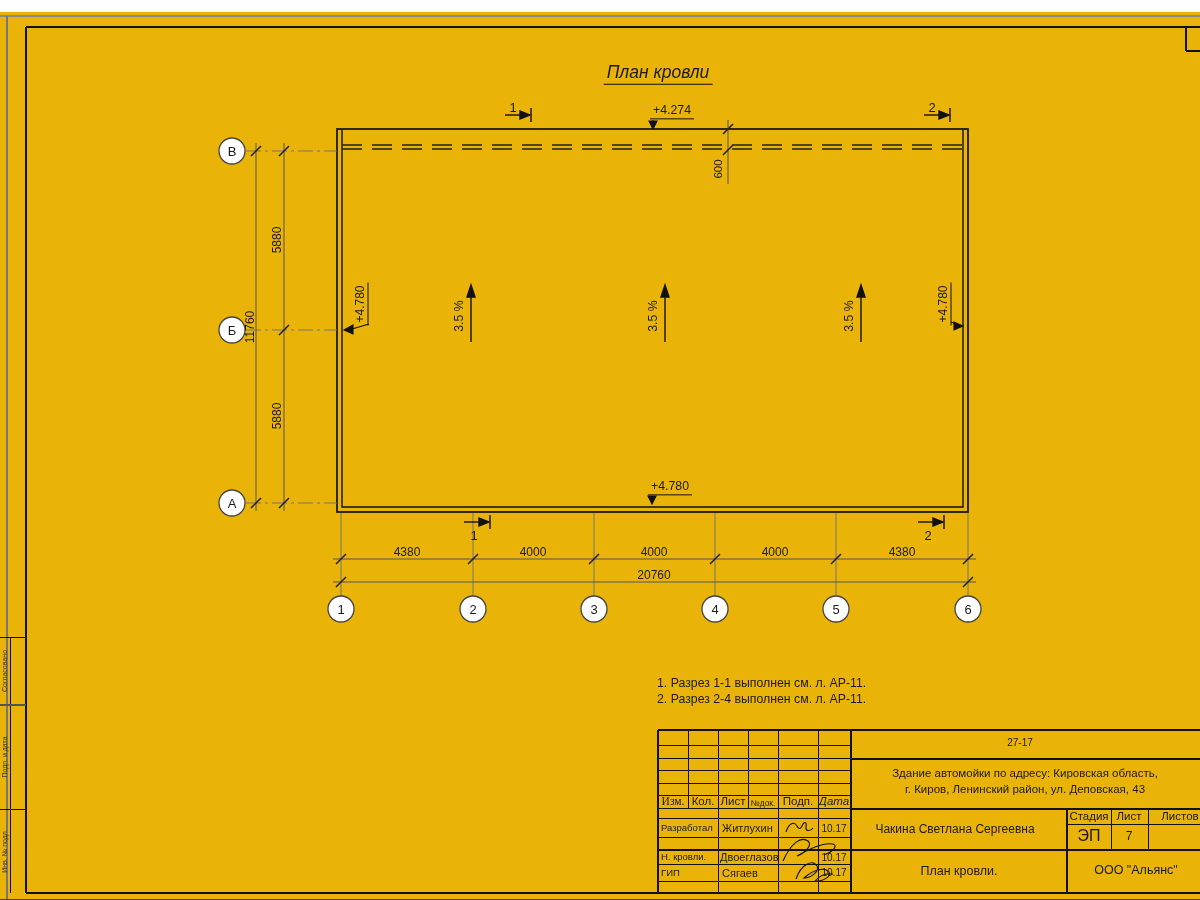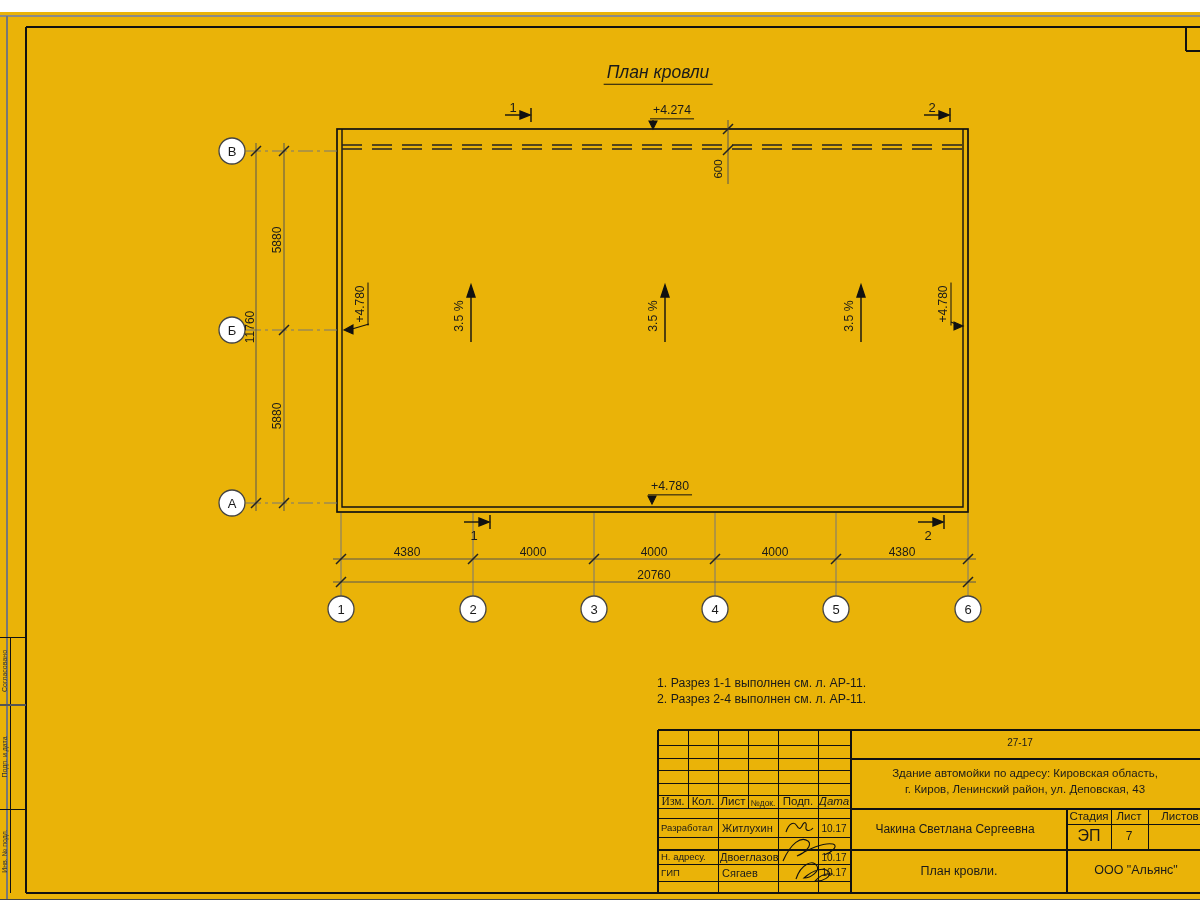--- a/index.html
+++ b/index.html
@@ -217,21 +217,21 @@
   <div class="t" style="left:703px; top:790px; font-size:11.5px;">Кол.</div>
   <div class="t" style="left:733px; top:790px; font-size:11.5px;">Лист</div>
   <div class="t" style="left:763px; top:791px; font-size:8.5px;">№док.</div>
   <div class="t" style="left:798px; top:790px; font-size:11.5px;">Подп.</div>
   <div class="t" style="left:834px; top:790px; font-size:11.5px;font-style:italic;">Дата</div>
 
   <div class="tl" style="left:661px; top:816px; font-size:9.5px;">Разработал</div>
   <div class="tl" style="left:722px; top:816px; font-size:11px;">Житлухин</div>
   <div class="t" style="left:834px; top:817px; font-size:10px;">10.17</div>
 
-  <div class="tl" style="left:661px; top:845px; font-size:9.5px;">Н. адресу.</div>
+  <div class="tl" style="left:661px; top:845px; font-size:9.5px;">Н. кровли.</div>
   <div class="tl" style="left:720px; top:845px; font-size:11px;">Двоеглазов</div>
   <div class="t" style="left:834px; top:846px; font-size:10px;">10.17</div>
 
   <div class="tl" style="left:661px; top:861px; font-size:9.5px;">ГИП</div>
   <div class="tl" style="left:722px; top:861px; font-size:11px;">Сягаев</div>
   <div class="t" style="left:834px; top:861px; font-size:10px;">10.17</div>
 
   <div class="t" style="left:955px; top:817px; font-size:12px;">Чакина Светлана Сергеевна</div>
 
   <div class="t" style="left:1089px; top:805px; font-size:11.5px;">Стадия</div>

